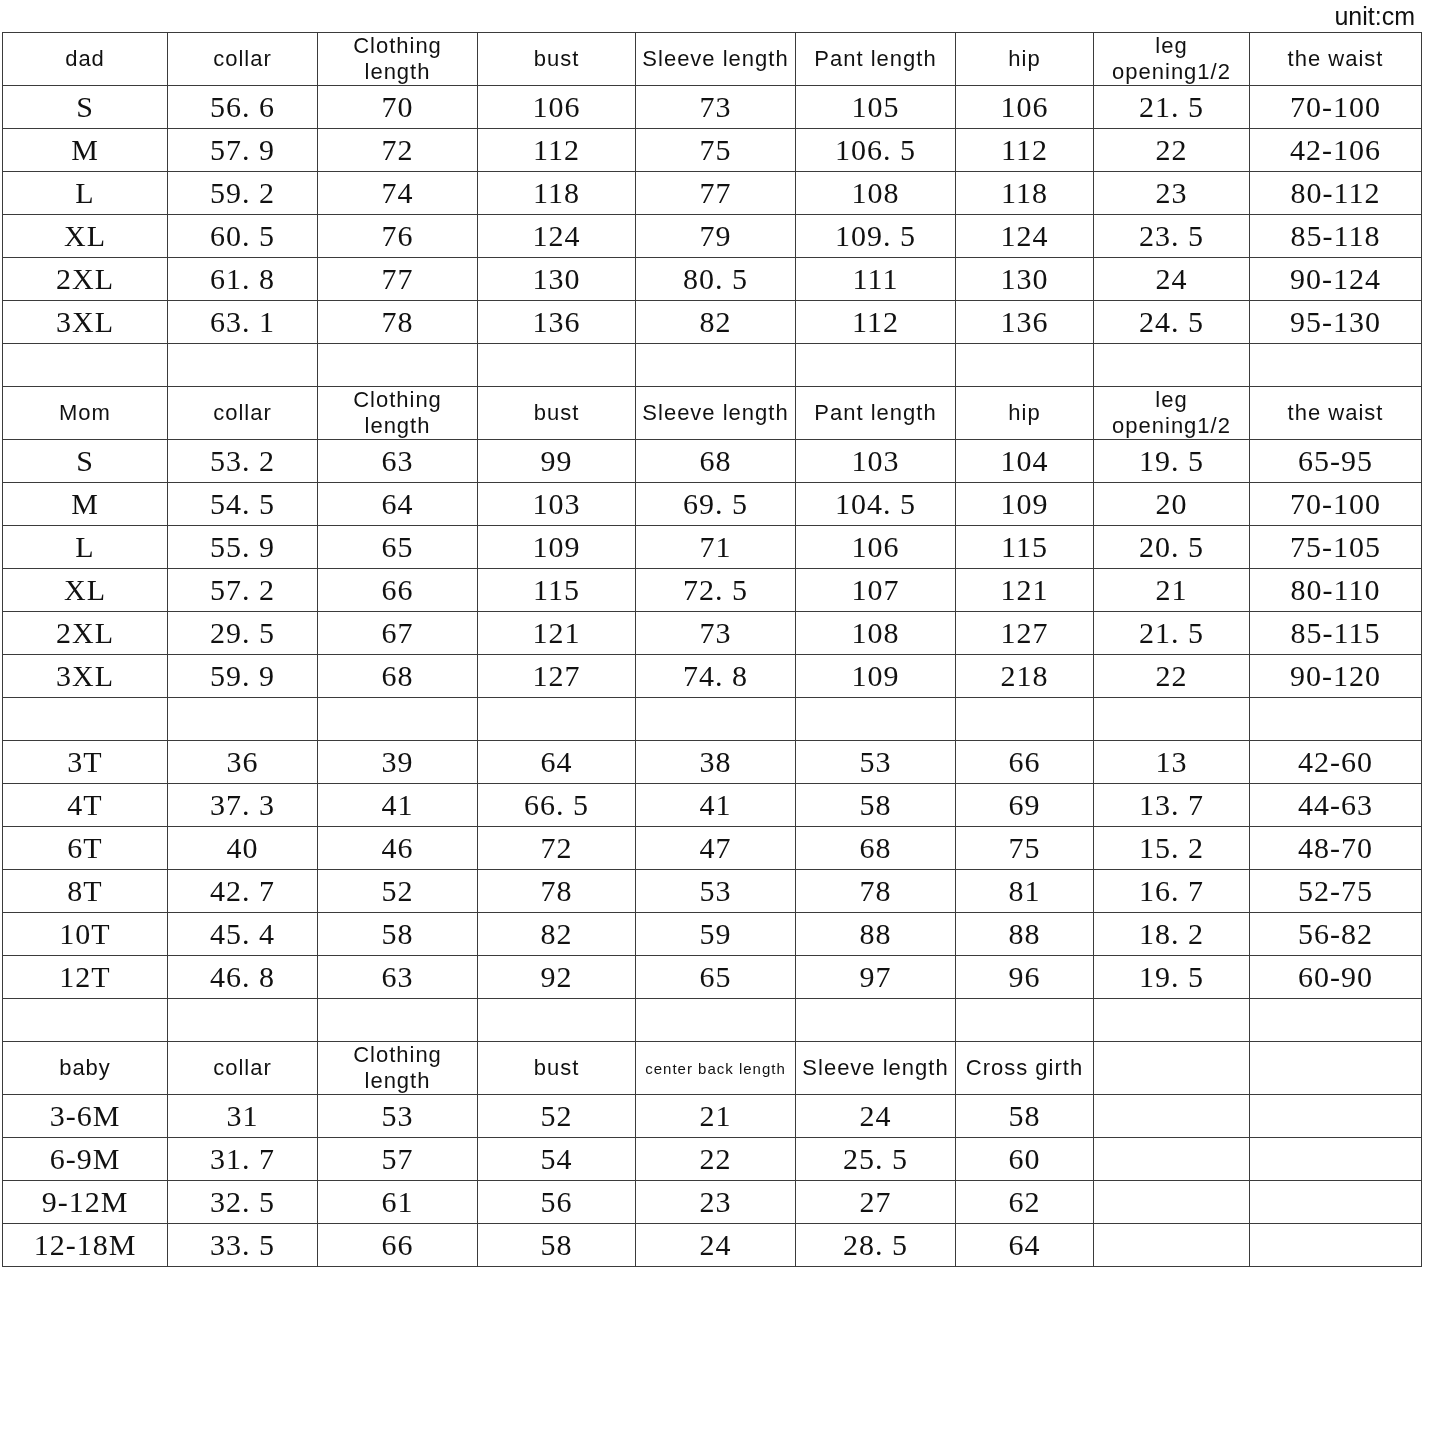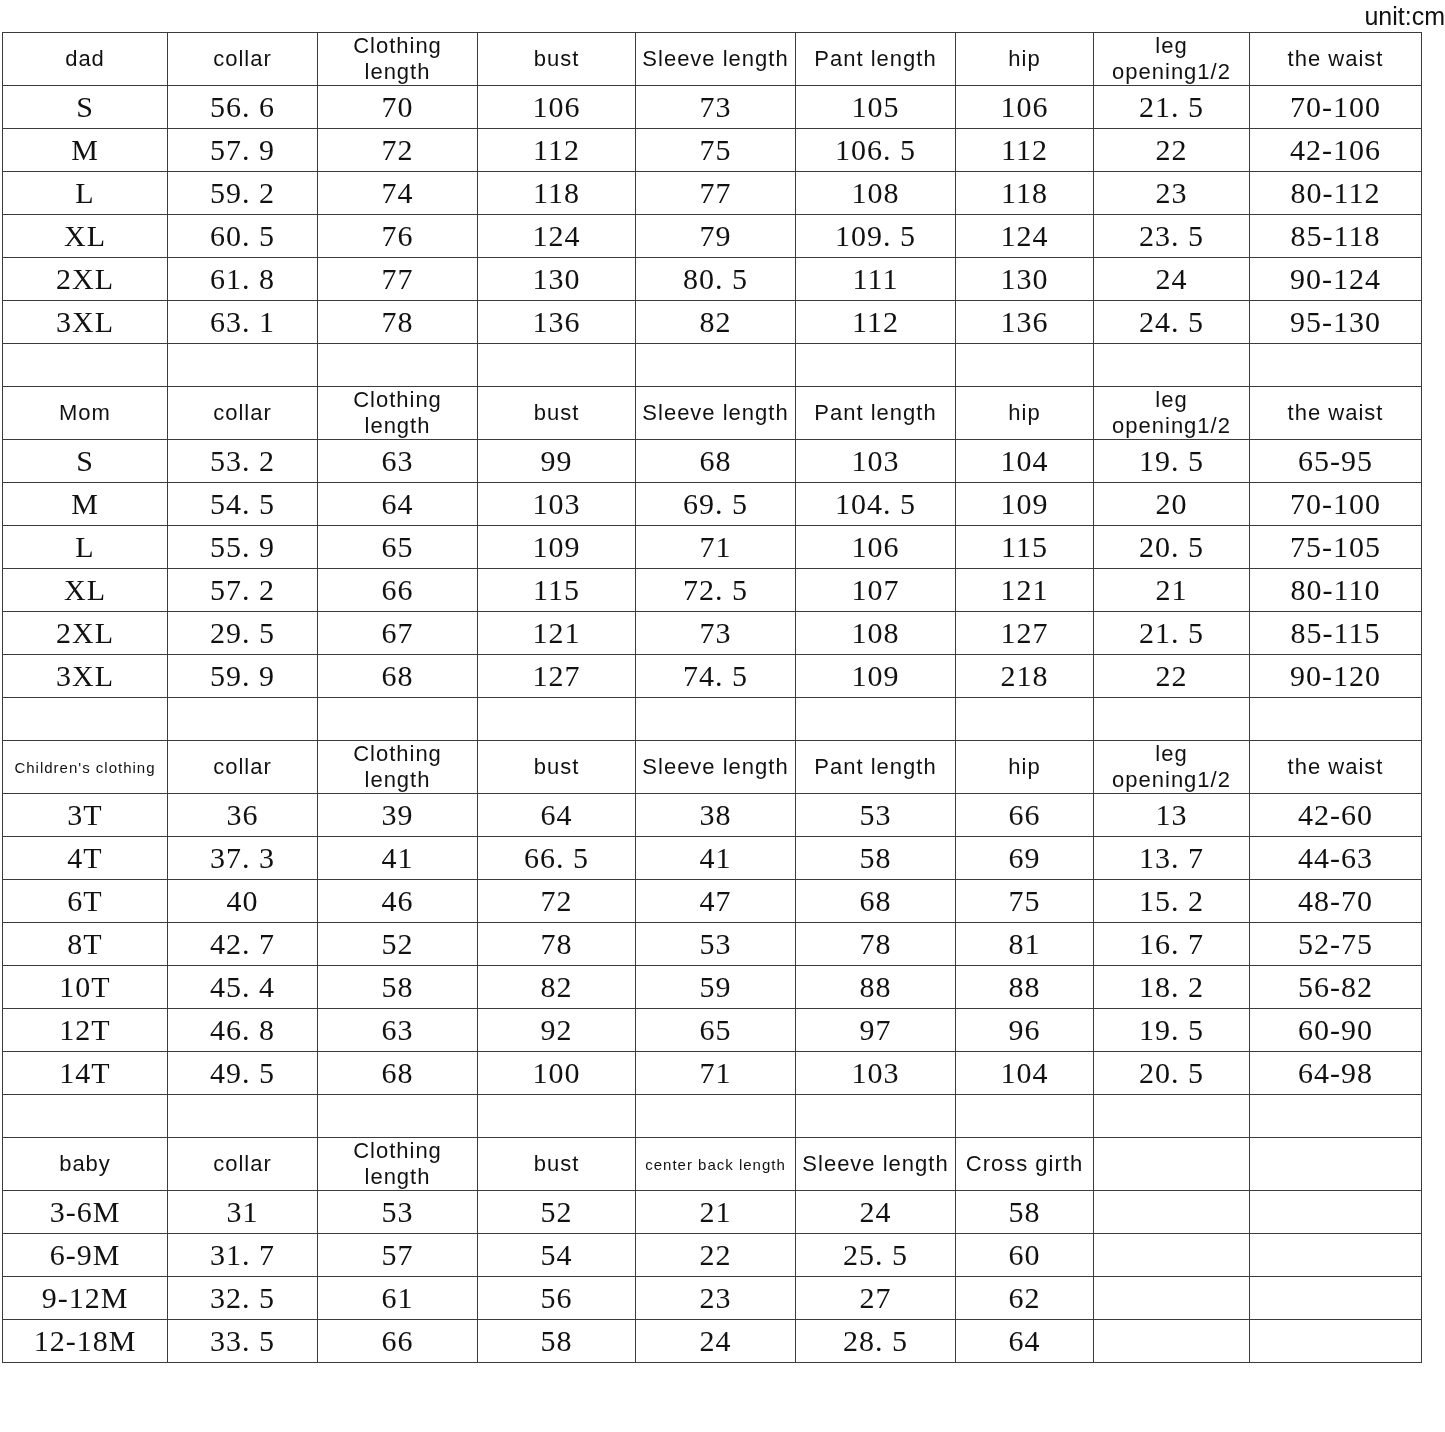--- a/index.html
+++ b/index.html
@@ -16,20 +16,21 @@
   }
   .page {
     position: relative;
     width: 1445px;
     height: 1432px;
     box-sizing: border-box;
   }
   .unit-line {
     height: 32px;
     text-align: right;
+    padding-right: 30px;
     font-size: 25px;
     font-family: "Liberation Sans", sans-serif;
     color: #111;
     line-height: 32px;
   }
   table.sizechart {
     border-collapse: collapse;
     table-layout: fixed;
     width: 1419px;
     margin-left: 2px;
@@ -253,50 +254,39 @@
         <td>108</td>
         <td>127</td>
         <td>21. 5</td>
         <td>85-115</td>
       </tr>
       <tr class="datarow">
         <td>3XL</td>
         <td>59. 9</td>
         <td>68</td>
         <td>127</td>
-        <td>74. 5</td>
+        <td>74. 8</td>
         <td>109</td>
         <td>218</td>
         <td>22</td>
         <td>90-120</td>
       </tr>
 
       <tr class="spacer">
         <td></td>
         <td></td>
         <td></td>
         <td></td>
         <td></td>
         <td></td>
         <td></td>
         <td></td>
         <td></td>
       </tr>
 
-      <tr class="header">
-        <td class="tiny">Children's clothing</td>
-        <td>collar</td>
-        <td>Clothing length</td>
-        <td>bust</td>
-        <td>Sleeve length</td>
-        <td>Pant length</td>
-        <td>hip</td>
-        <td>leg opening1/2</td>
-        <td>the waist</td>
-      </tr>
       <tr class="datarow">
         <td>3T</td>
         <td>36</td>
         <td>39</td>
         <td>64</td>
         <td>38</td>
         <td>53</td>
         <td>66</td>
         <td>13</td>
         <td>42-60</td>
@@ -349,31 +339,20 @@
         <td>12T</td>
         <td>46. 8</td>
         <td>63</td>
         <td>92</td>
         <td>65</td>
         <td>97</td>
         <td>96</td>
         <td>19. 5</td>
         <td>60-90</td>
       </tr>
-      <tr class="datarow">
-        <td>14T</td>
-        <td>49. 5</td>
-        <td>68</td>
-        <td>100</td>
-        <td>71</td>
-        <td>103</td>
-        <td>104</td>
-        <td>20. 5</td>
-        <td>64-98</td>
-      </tr>
 
       <tr class="spacer">
         <td></td>
         <td></td>
         <td></td>
         <td></td>
         <td></td>
         <td></td>
         <td></td>
         <td class="empty-cell"></td>

